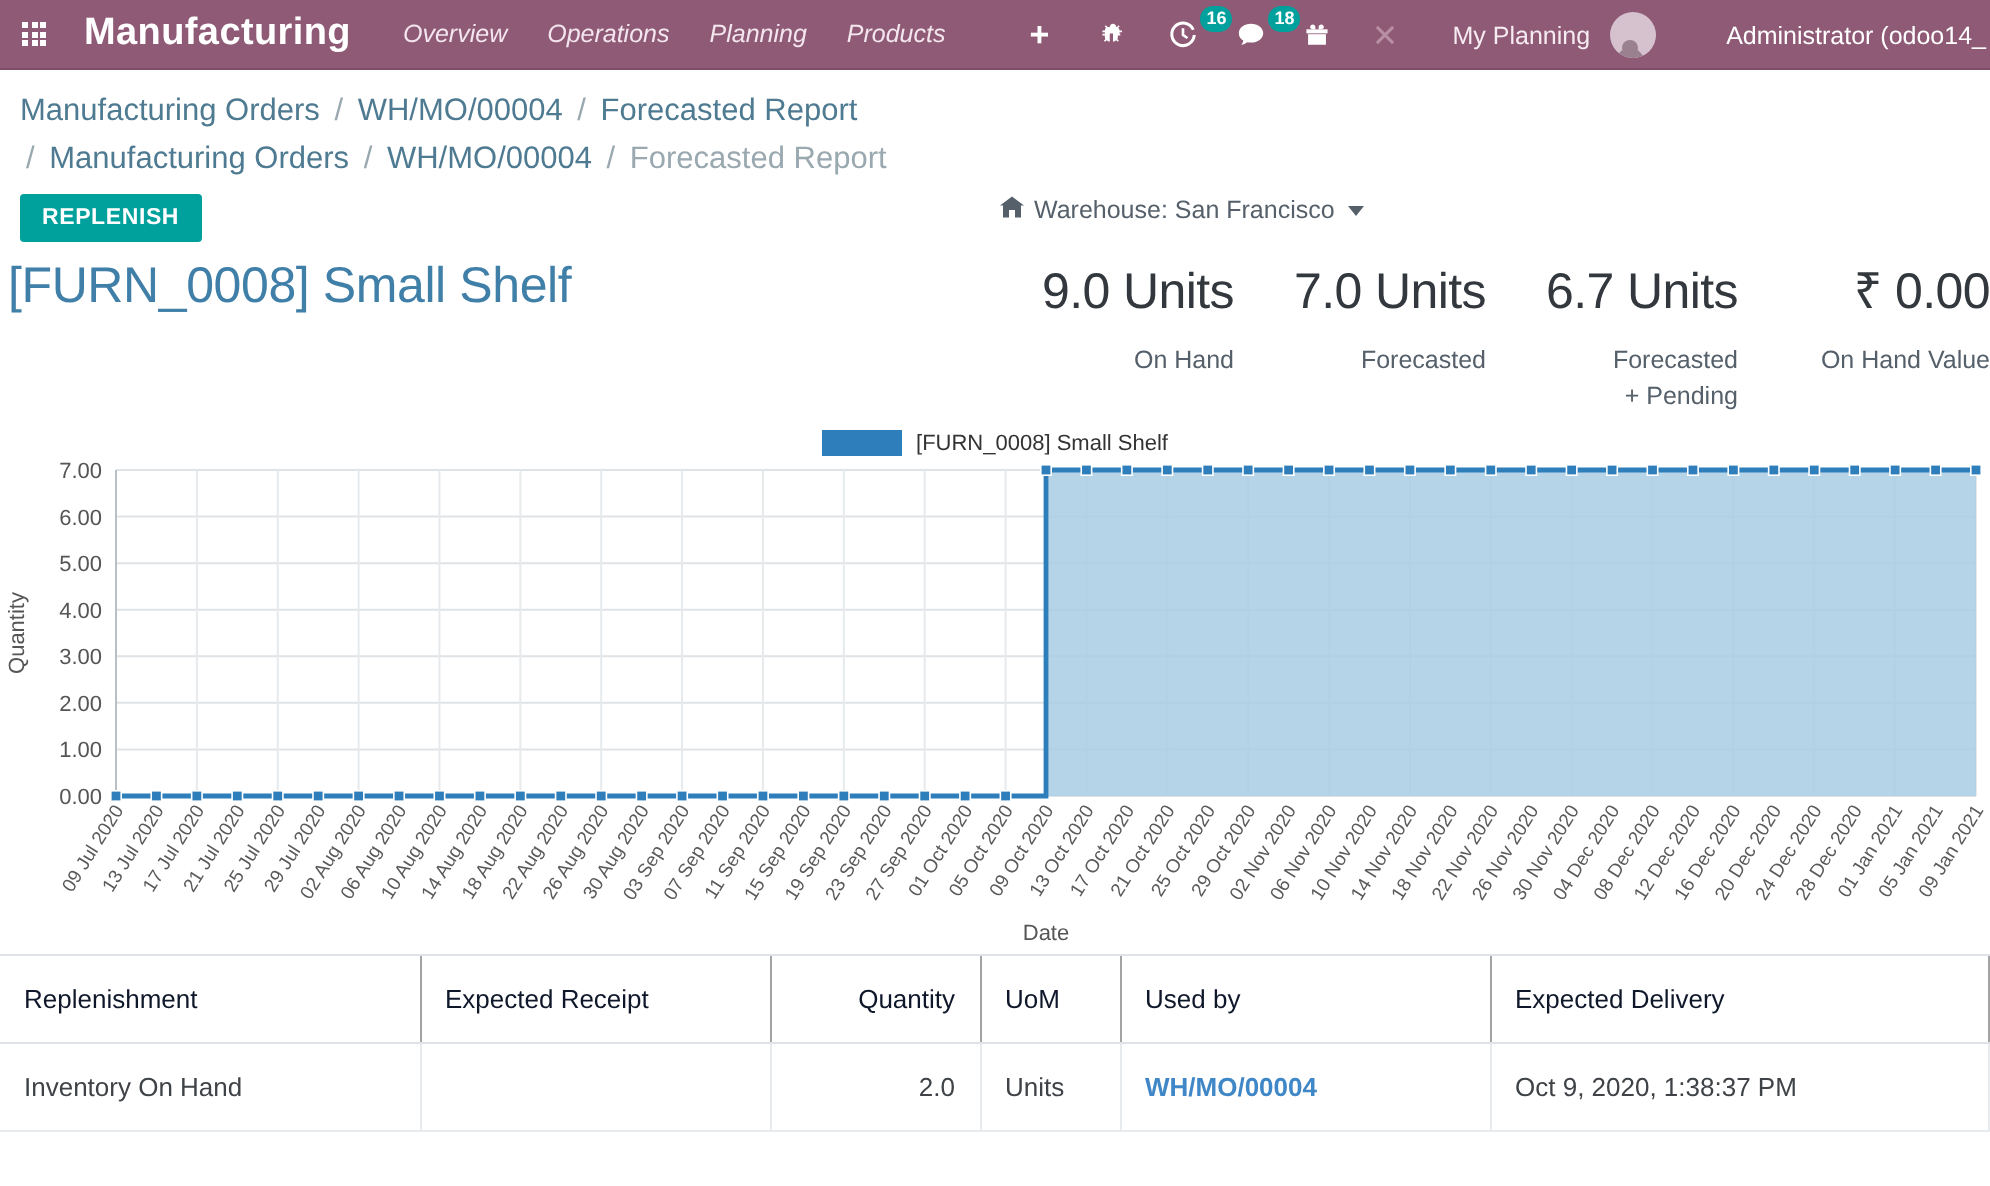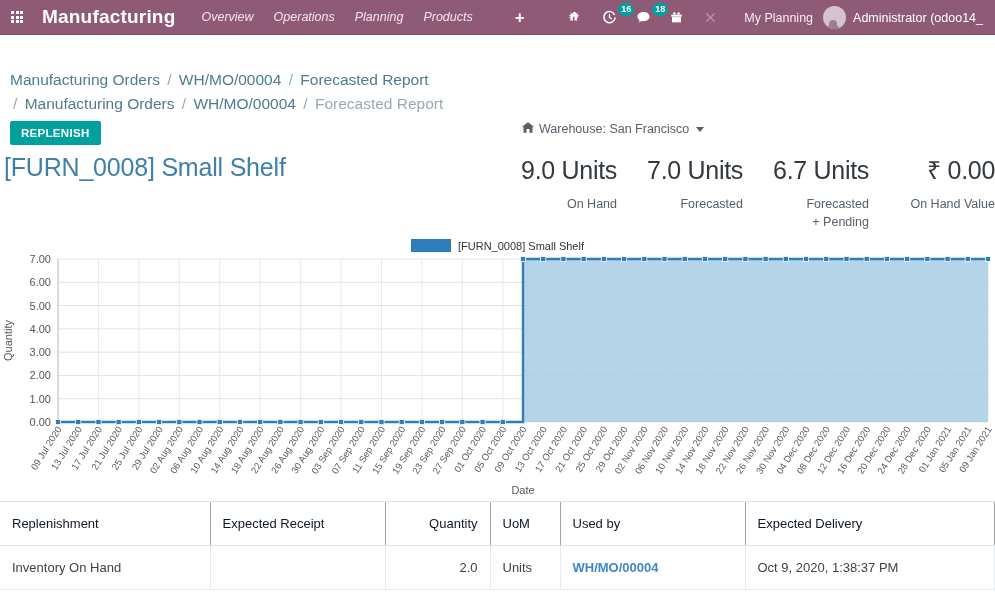--- a/index.html
+++ b/index.html
@@ -53,51 +53,51 @@
   .nav-icon svg { display: block; }
   .badge {
     position: absolute; top: 3px; right: 2px;
     background: #00a09d; color: #fff;
     font-size: 9px; line-height: 11px; min-width: 15px;
     border-radius: 8px; text-align: center; padding: 1px 3px 1px 3px;
     font-weight: bold;
   }
   .nav-icon.dim { color: #b98fa6; }
   .company-name { font-size: 12.5px; margin: 0 10px 0 6px; white-space: nowrap; cursor:pointer; color:#f6ecf2;}
-  .user-box { display: flex; align-items: center; cursor: pointer; padding-right: 12px; }
+  .user-box { display: flex; align-items: center; cursor: pointer; padding-right: 2px; gap: 28px; }
   .avatar {
     width: 23px; height: 23px; border-radius: 50%;
     background: #d6c2ce; margin-right: 7px;
     display: flex; align-items: flex-end; justify-content: center; overflow: hidden;
   }
   .avatar .head { width: 8px; height: 8px; border-radius: 50%; background: #9b8090; margin-bottom: 1px; }
   .avatar .body { width: 14px; height: 8px; border-radius: 7px 7px 0 0; background: #9b8090; position: relative; top: 3px; margin-left:-11px;}
   .username { font-size: 12.5px; white-space: nowrap; color: #ffffff; }
 
   
   .control-panel { padding: 0; background: #fff; }
   .breadcrumb {
     padding: 9px 10px 0 10px;
-    font-size: 15.5px; color: #5c7b8e; line-height: 1.52; margin-top: 24px;
+    font-size: 15.5px; color: #5c7b8e; line-height: 1.52;
   }
   .breadcrumb a { color: #4f7b92; text-decoration: none; cursor: pointer; }
   .breadcrumb .sep { color: #9aa8b0; margin: 0 3px; }
   .breadcrumb .current { color: #9aa8b0; }
 
   .cp-actions {
     display: flex; align-items: center;
     padding: 6px 10px 4px 10px; position: relative; min-height: 30px;
   }
   .btn-replenish {
     background: #00a09d; border: none; color: #fff;
     font-size: 11.5px; font-weight: bold; letter-spacing: .3px;
     padding: 6px 11px; cursor: pointer; border-radius: 2px;
   }
   .warehouse-filter {
-    position: absolute; left: 522px; top: 7px;
+    position: absolute; left: 500px; top: 7px;
     font-size: 12.5px; color: #55606a; cursor: pointer;
     display: flex; align-items: center; gap: 5px;
   }
   .warehouse-filter .caret {
     width: 0; height: 0; border-left: 4px solid transparent;
     border-right: 4px solid transparent; border-top: 5px solid #55606a;
     margin-left: 2px;
   }
 
   

